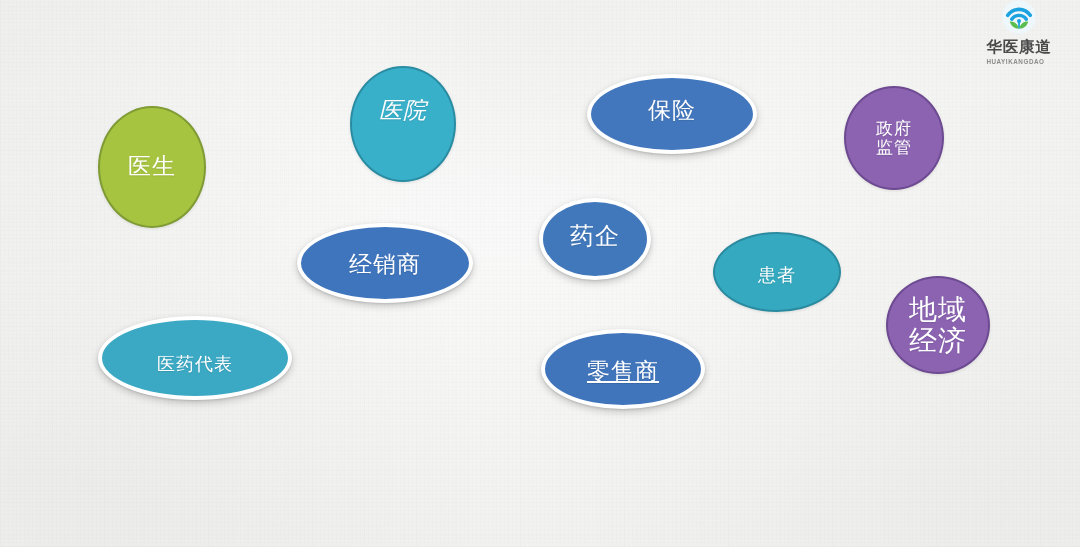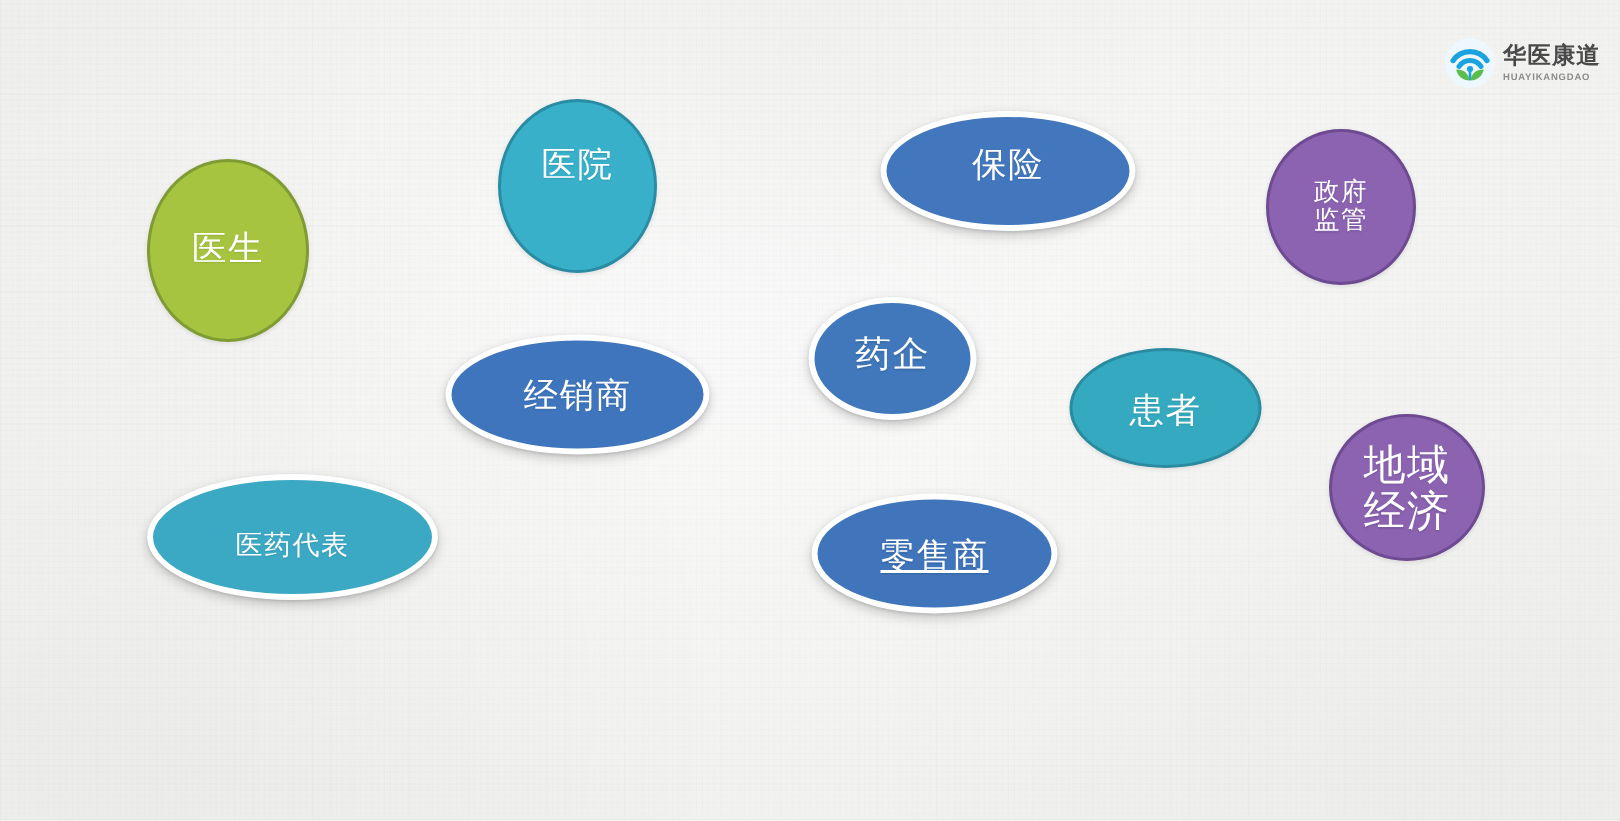--- a/index.html
+++ b/index.html
@@ -48,28 +48,29 @@
     background:
       radial-gradient(circle at 8% 88%,  rgba(0,0,0,0.022) 0%, rgba(0,0,0,0) 38%),
       radial-gradient(circle at 92% 92%, rgba(0,0,0,0.020) 0%, rgba(0,0,0,0) 40%),
       radial-gradient(circle at 50% 6%,  rgba(0,0,0,0.014) 0%, rgba(0,0,0,0) 34%),
       radial-gradient(circle at 2% 10%,  rgba(0,0,0,0.016) 0%, rgba(0,0,0,0) 30%);
   }
 
   
   #logo {
     position: absolute;
-    top: 20px;
+    top: 0;
     left: 963px;
     width: 112px;
     height: 44px;
     display: flex;
     align-items: center;
     gap: 5px;
     z-index: 20;
+    flex-direction: column;
   }
   #logo-mark {
     width: 34px;
     height: 34px;
     flex: 0 0 34px;
     display: block;
   }
   #logo-text {
     display: flex;
     flex-direction: column;
@@ -130,38 +131,38 @@
 </style>
 </head>
 <body>
 
 <div id="stage">
 
   <div id="node-layer">
       <div class="node rim-tone" style="left: 98px; top: 106px; width: 108px; height: 122px; background: rgb(166, 196, 64); border: 2px solid rgb(127, 155, 51); justify-content: center;">
         <div class="node-label" style="font-size: 23px;">医生</div>
       </div>
-      <div class="node rim-tone" style="left: 332px; top: 66px; width: 106px; height: 116px; background: rgb(57, 176, 202); border: 2px solid rgb(42, 140, 163);">
+      <div class="node rim-tone" style="left: 350px; top: 66px; width: 106px; height: 116px; background: rgb(57, 176, 202); border: 2px solid rgb(42, 140, 163); font-style: italic;">
         <div class="node-label" style="font-size: 23px; transform: translateY(-13px);">医院</div>
       </div>
       <div class="node rim-white" style="left: 587px; top: 74px; width: 170px; height: 80px; background: rgb(66, 119, 189);">
         <div class="node-label" style="font-size: 23px; transform: translateY(-3px);">保险</div>
       </div>
       <div class="node rim-tone" style="left: 844px; top: 86px; width: 100px; height: 104px; background: rgb(139, 99, 177); border: 2px solid rgb(109, 74, 145);">
         <div class="node-label" style="font-size: 17px;">政府
 监管</div>
       </div>
       <div class="node rim-white" style="left: 297px; top: 223px; width: 176px; height: 80px; background: rgb(62, 117, 189); align-items: center;">
         <div class="node-label" style="font-size: 23px; transform: translateY(2px);">经销商</div>
       </div>
       <div class="node rim-white" style="left: 539px; top: 198px; width: 112px; height: 82px; background: rgb(65, 120, 187);">
         <div class="node-label" style="font-size: 24px; transform: translateY(-3px);">药企</div>
       </div>
       <div class="node rim-tone" style="left: 713px; top: 232px; width: 128px; height: 80px; background: rgb(53, 169, 191); border: 2px solid rgb(42, 139, 160);">
-        <div class="node-label" style="font-size: 23px; transform: translateY(3px);">患者</div>
+        <div class="node-label" style="font-size: 18px; transform: translateY(3px);">患者</div>
       </div>
       <div class="node rim-tone" style="left: 886px; top: 276px; width: 104px; height: 98px; background: rgb(139, 99, 177); border: 2px solid rgb(109, 74, 145);">
         <div class="node-label" style="font-size: 28px;">地域
 经济</div>
       </div>
       <div class="node rim-white" style="left: 98px; top: 316px; width: 194px; height: 84px; background: rgb(59, 168, 196);">
         <div class="node-label" style="font-size: 18px; margin-top: 12px;">医药代表</div>
       </div>
       <div class="node rim-white" style="left: 541px; top: 329px; width: 164px; height: 80px; background: rgb(64, 117, 188);">
         <div class="node-label" style="font-size: 23px; transform: translateY(3px); text-decoration: underline;">零售商</div>

